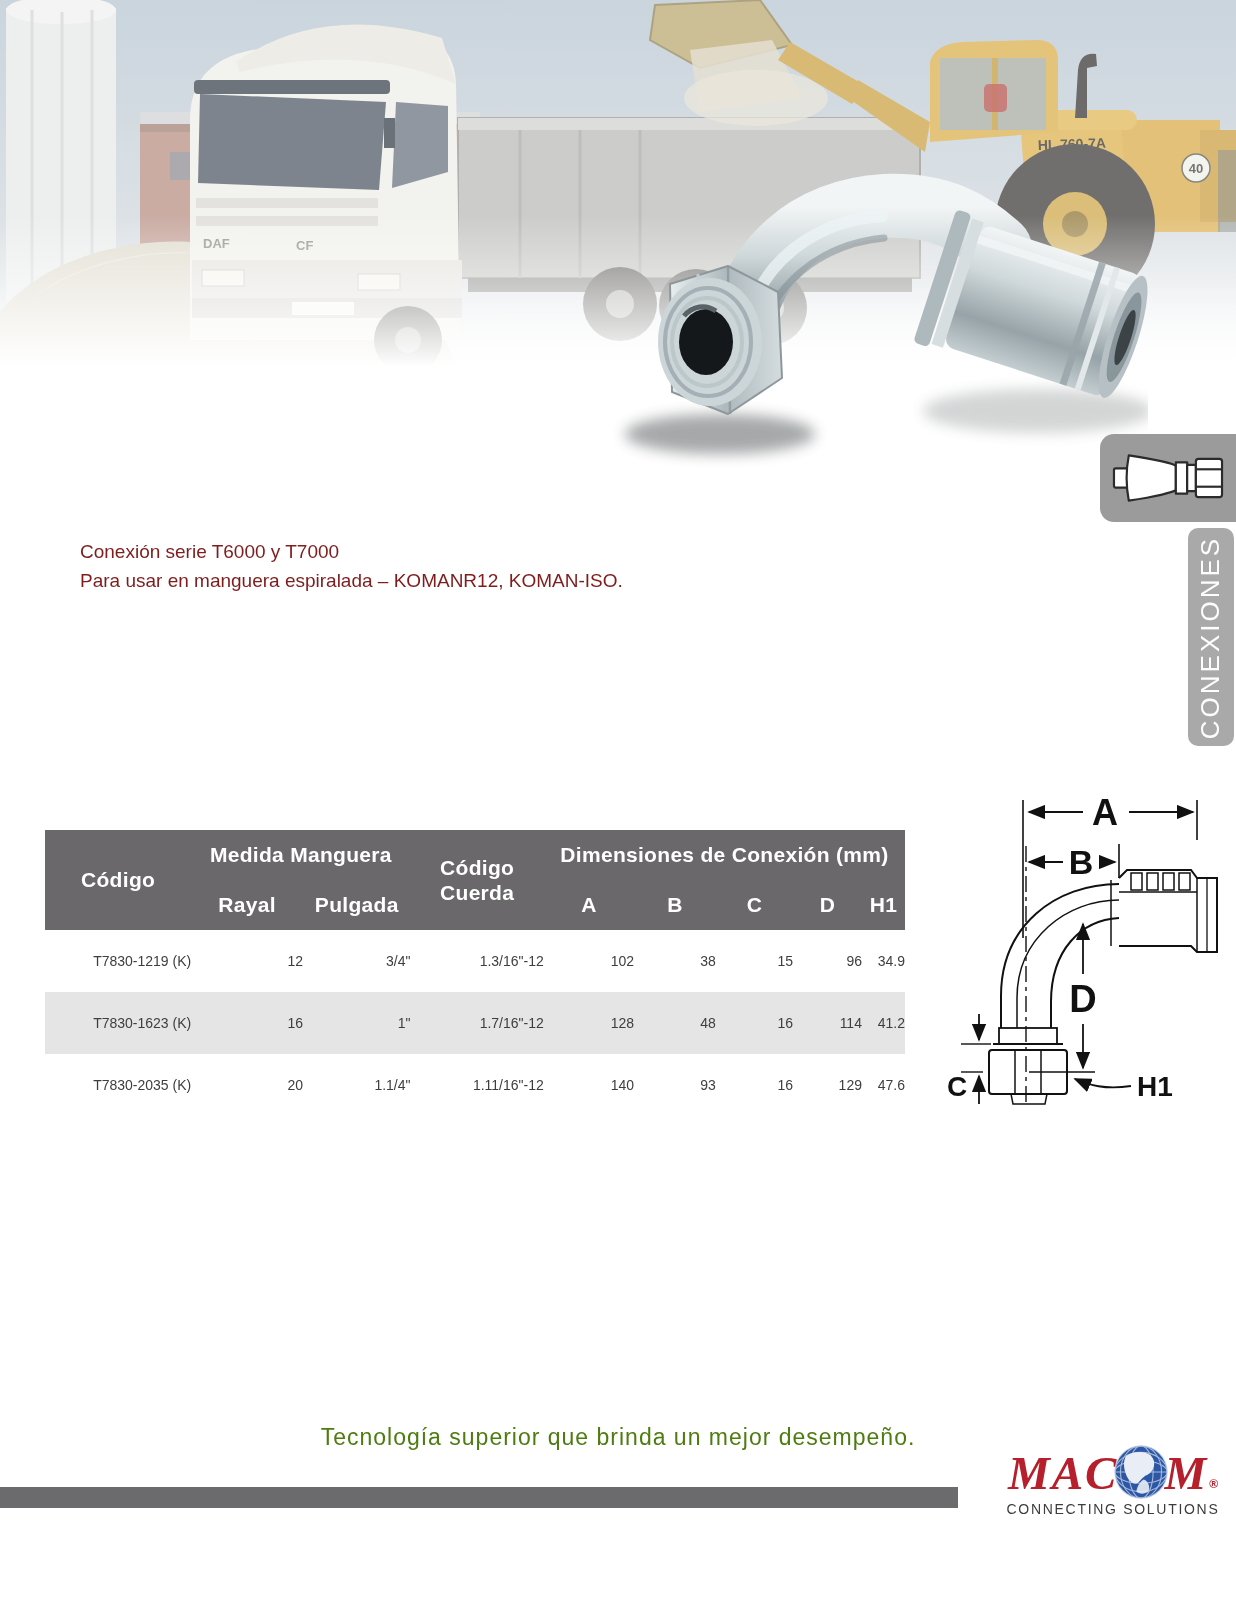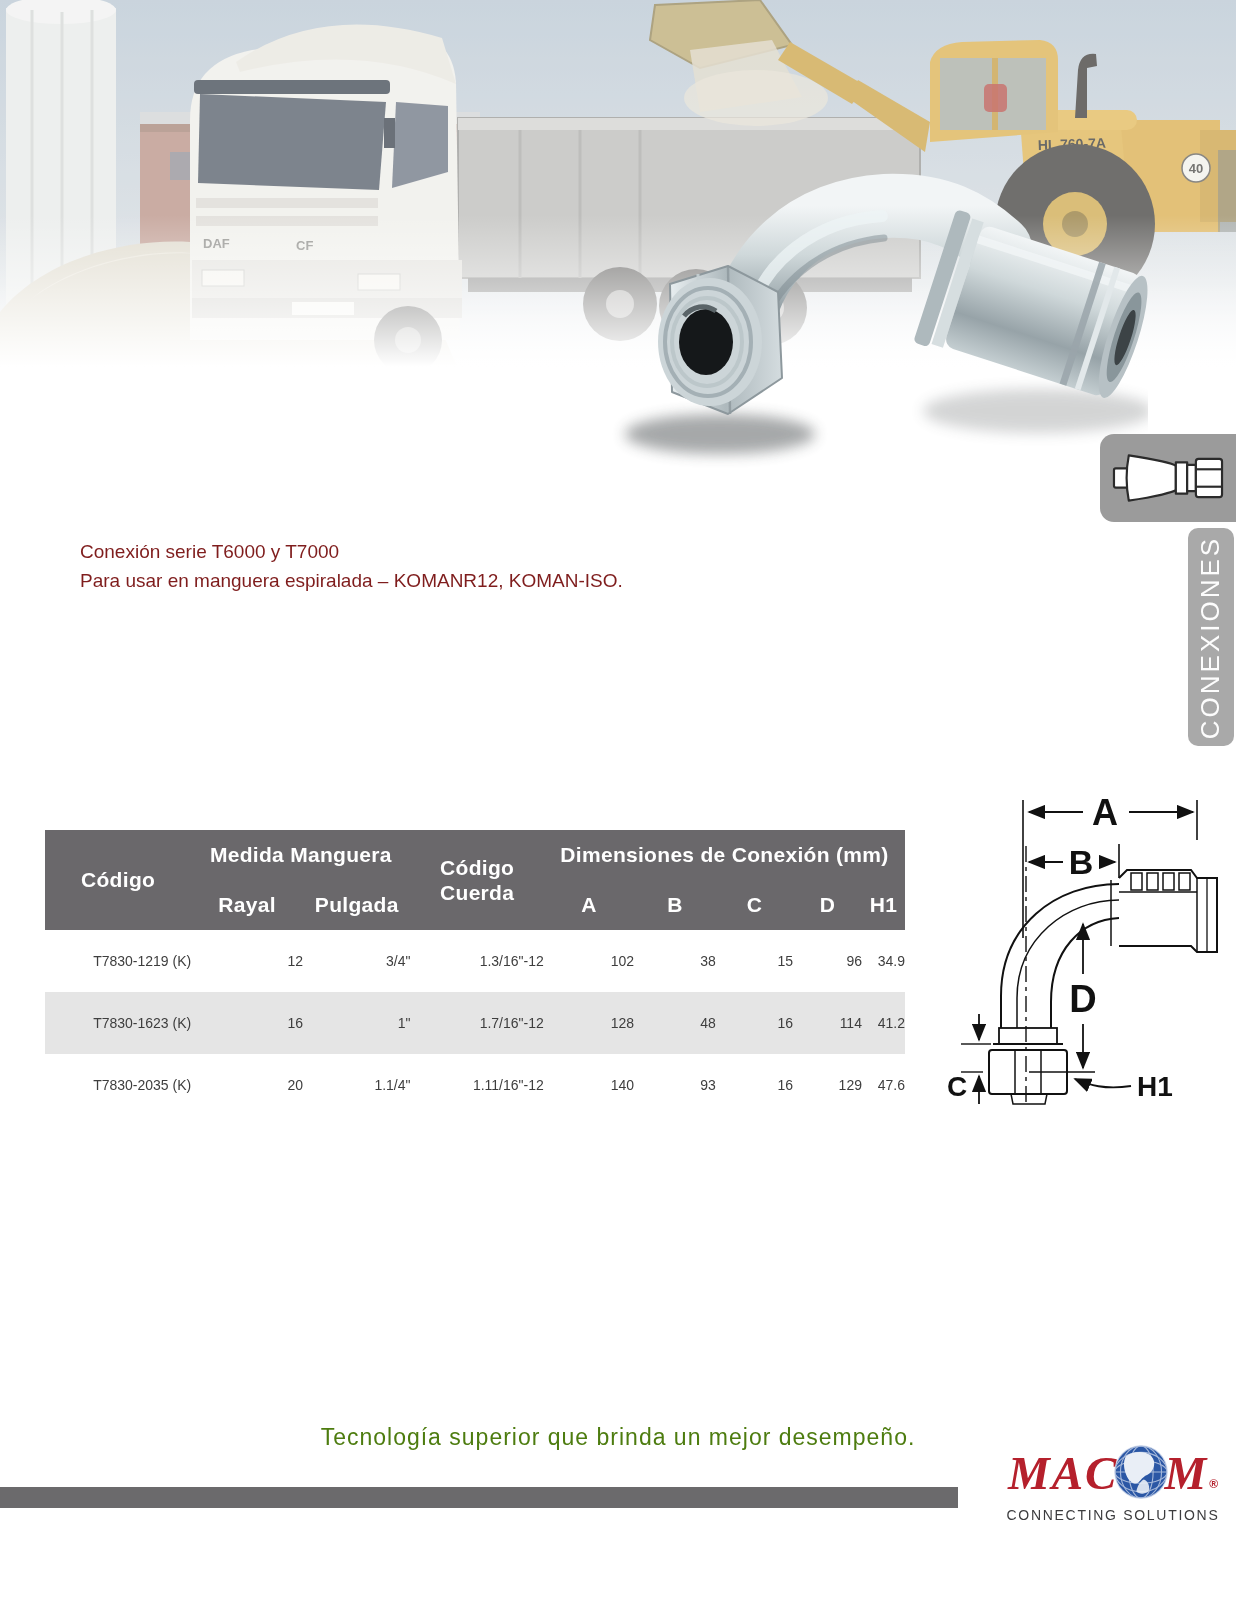--- a/index.html
+++ b/index.html
@@ -69,21 +69,21 @@
     position:absolute;left:993px;top:1444px;width:240px;
     display:flex;flex-direction:column;align-items:center;z-index:5;
   }
   .logo-row{display:flex;align-items:flex-end;}
   .logo-mac,.logo-m{
     font-family:"Liberation Serif",serif;font-style:italic;font-weight:700;
     font-size:47px;color:#b5202c;letter-spacing:2px;line-height:54px;
   }
   .logo-globe{width:56px;height:56px;margin:0 -5px;}
   .logo-reg{font-size:12px;color:#b5202c;align-self:flex-end;margin:0 0 9px 1px;font-weight:700;}
-  .logo-sub{font-size:14px;letter-spacing:1.7px;color:#3c3c3e;margin-top:7px;white-space:nowrap;}
+  .logo-sub{font-size:14px;letter-spacing:1.7px;color:#3c3c3e;margin-top:1px;white-space:nowrap;}
 </style>
 </head>
 <body>
 
 <div class="page">
 
   <div class="hero">
     <svg viewBox="0 0 1236 400" preserveAspectRatio="none">
       <defs>
         <linearGradient id="sky" x1="0" y1="0" x2="0" y2="1">

